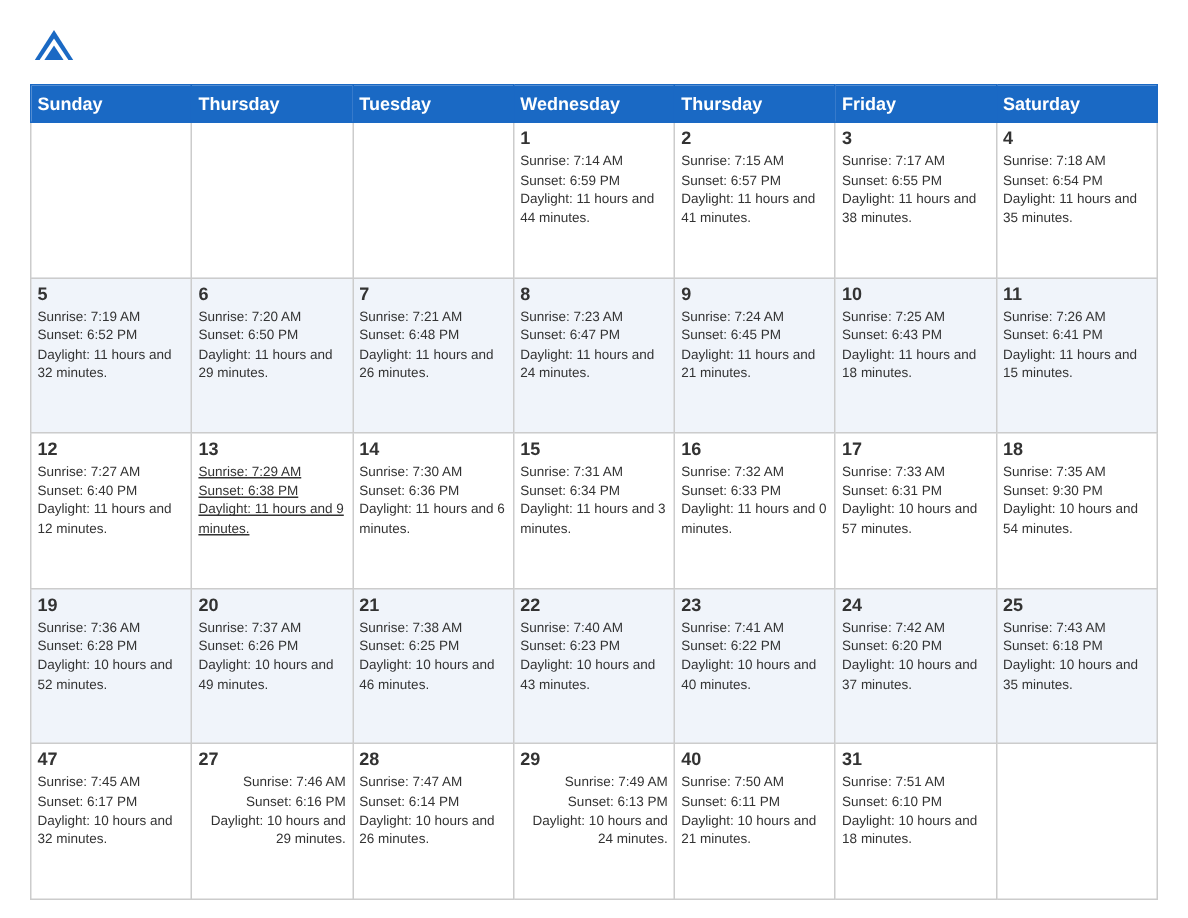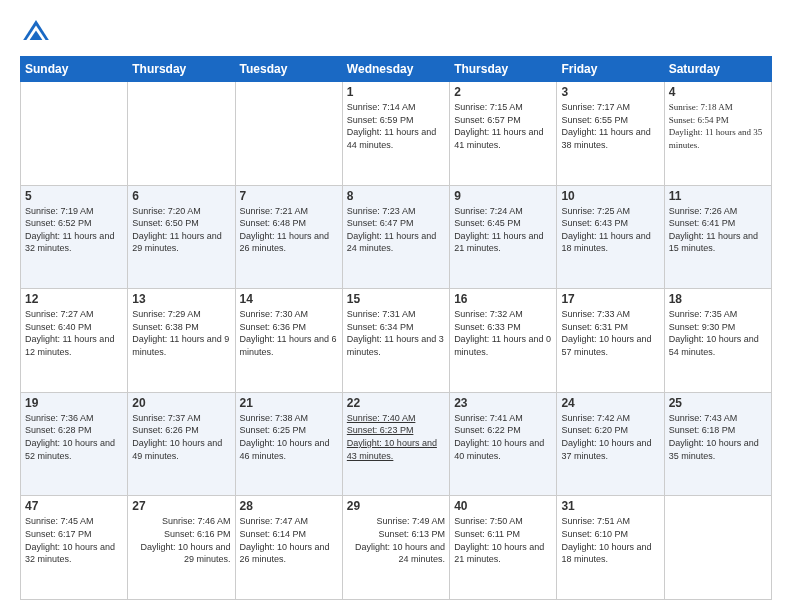--- a/index.html
+++ b/index.html
@@ -158,21 +158,21 @@
 Daylight: 11 hours and 41 minutes.</div>
           </td>
           <td>
             <span class="day-number">3</span>
             <div class="day-info" style="white-space: pre-line;">Sunrise: 7:17 AM
 Sunset: 6:55 PM
 Daylight: 11 hours and 38 minutes.</div>
           </td>
           <td>
             <span class="day-number">4</span>
-            <div class="day-info" style="white-space: pre-line; font-family: Liberation Serif, serif;">Sunrise: 7:18 AM
+            <div class="day-info" style="white-space: pre-line;">Sunrise: 7:18 AM
 Sunset: 6:54 PM
 Daylight: 11 hours and 35 minutes.</div>
           </td>
         </tr>
         <tr>
           <td>
             <span class="day-number">5</span>
             <div class="day-info" style="white-space: pre-line;">Sunrise: 7:19 AM
 Sunset: 6:52 PM
 Daylight: 11 hours and 32 minutes.</div>
@@ -216,21 +216,21 @@
         </tr>
         <tr>
           <td>
             <span class="day-number">12</span>
             <div class="day-info" style="white-space: pre-line;">Sunrise: 7:27 AM
 Sunset: 6:40 PM
 Daylight: 11 hours and 12 minutes.</div>
           </td>
           <td>
             <span class="day-number">13</span>
-            <div class="day-info" style="white-space: pre-line;">Sunrise: 7:29 AM
+            <div class="day-info" style="white-space: pre-line; text-decoration: underline;">Sunrise: 7:29 AM
 Sunset: 6:38 PM
 Daylight: 11 hours and 9 minutes.</div>
           </td>
           <td>
             <span class="day-number">14</span>
             <div class="day-info" style="white-space: pre-line;">Sunrise: 7:30 AM
 Sunset: 6:36 PM
 Daylight: 11 hours and 6 minutes.</div>
           </td>
           <td>
@@ -272,21 +272,21 @@
 Daylight: 10 hours and 49 minutes.</div>
           </td>
           <td>
             <span class="day-number">21</span>
             <div class="day-info" style="white-space: pre-line;">Sunrise: 7:38 AM
 Sunset: 6:25 PM
 Daylight: 10 hours and 46 minutes.</div>
           </td>
           <td>
             <span class="day-number">22</span>
-            <div class="day-info" style="white-space: pre-line; text-decoration: underline;">Sunrise: 7:40 AM
+            <div class="day-info" style="white-space: pre-line;">Sunrise: 7:40 AM
 Sunset: 6:23 PM
 Daylight: 10 hours and 43 minutes.</div>
           </td>
           <td>
             <span class="day-number">23</span>
             <div class="day-info" style="white-space: pre-line;">Sunrise: 7:41 AM
 Sunset: 6:22 PM
 Daylight: 10 hours and 40 minutes.</div>
           </td>
           <td>

